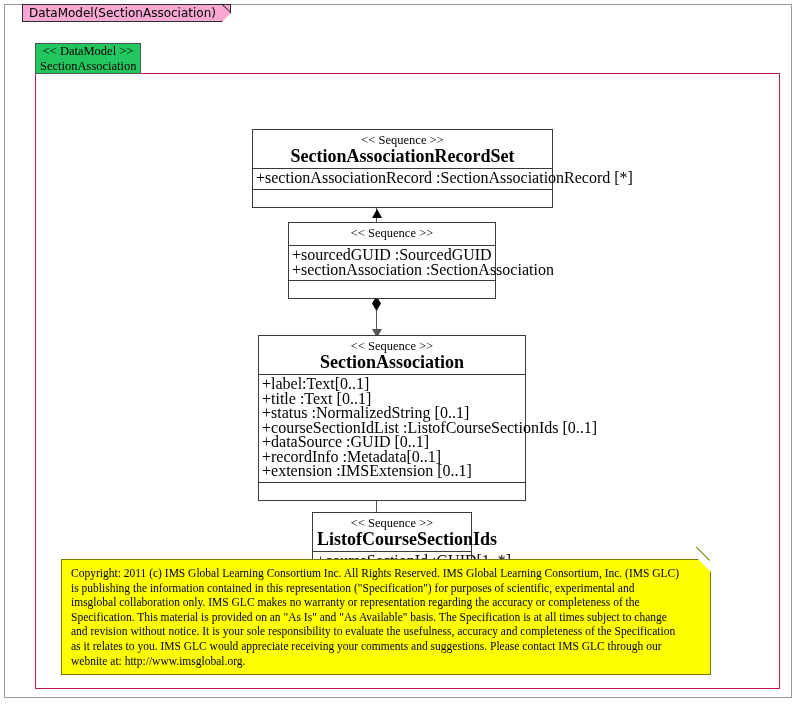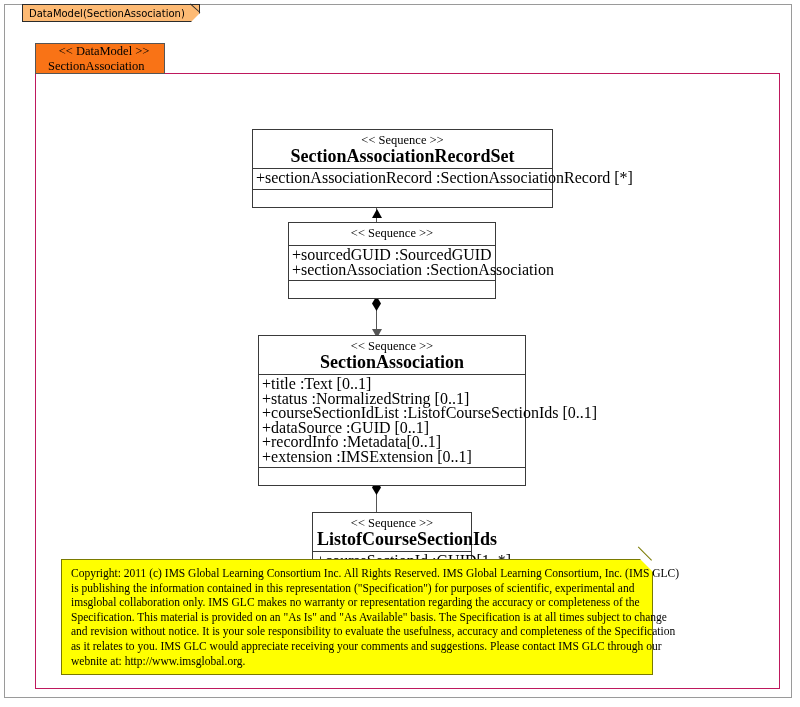--- a/index.html
+++ b/index.html
@@ -30,24 +30,24 @@
   }
 
   
   #diagram-tab {
     position: absolute;
     left: 22px;
     top: 4px;
     height: 18px;
     box-sizing: border-box;
     border: 1px solid #2b2b2b;
-    background: #fdba74;
+    background: #f9a8d4;
     padding: 1px 14px 1px 6px;
     font-family: "DejaVu Sans", sans-serif;
-    font-size: 10px;
+    font-size: 12px;
     line-height: 15px;
     white-space: nowrap;
     z-index: 6;
   }
   #diagram-tab .fold {
     position: absolute;
     right: -1px;
     bottom: -1px;
     width: 0;
     height: 0;
@@ -72,27 +72,27 @@
     top: 38px;
     width: 745px;
     height: 646px;
     box-sizing: border-box;
     background: #ffffff;
   }
   #package-tab {
     position: absolute;
     left: 0;
     top: 0;
-    width: 130px;
+    width: 106px;
     height: 31px;
     box-sizing: border-box;
     border: 1px solid #555555;
-    background: #f97316;
+    background: #22c55e;
     z-index: 4;
-    padding-left: 12px;
+    padding-left: 4px;
   }
   #package-tab .pt-line {
     font-size: 12.5px;
     line-height: 15px;
     white-space: nowrap;
   }
   #package-tab .pt-stereo { text-align: center; padding-right: 4px; }
   #package-body {
     position: absolute;
     left: 0;
@@ -173,21 +173,21 @@
     border-right: 5px solid transparent;
     border-top: 9px solid #555555;
     z-index: 2;
   }
 
   
   #copyright-note {
     position: absolute;
     left: 56px;
     top: 554px;
-    width: 592px;
+    width: 650px;
     height: 116px;
     background: #ffff00;
     border: 1px solid #7a7a00;
     box-sizing: border-box;
     z-index: 3;
   }
   #copyright-note .note-fold {
     position: absolute;
     right: -1px;
     top: -1px;
@@ -258,20 +258,21 @@
       <div class="conn-line" style="left:340px; top:228px; height:36px;"></div>
       <div class="diamond" style="left:336px; top:222px;"></div>
       <div class="arrow-down" style="left:336px; top:255px;"></div>
 
       <div class="uml-class" style="left:222px; top:261px; width:268px;">
         <div class="uml-head">
           <div class="uml-stereo">&lt;&lt; Sequence &gt;&gt;</div>
           <div class="uml-name">SectionAssociation</div>
         </div>
         <div class="uml-attrs">
+          <div class="uml-attr">+label:Text[0..1]</div>
           <div class="uml-attr">+title :Text [0..1]</div>
           <div class="uml-attr">+status :NormalizedString  [0..1]</div>
           <div class="uml-attr">+courseSectionIdList  :ListofCourseSectionIds  [0..1]</div>
           <div class="uml-attr">+dataSource :GUID [0..1]</div>
           <div class="uml-attr">+recordInfo :Metadata[0..1]</div>
           <div class="uml-attr">+extension :IMSExtension  [0..1]</div>
         </div>
         <div class="uml-ops"></div>
       </div>
 

